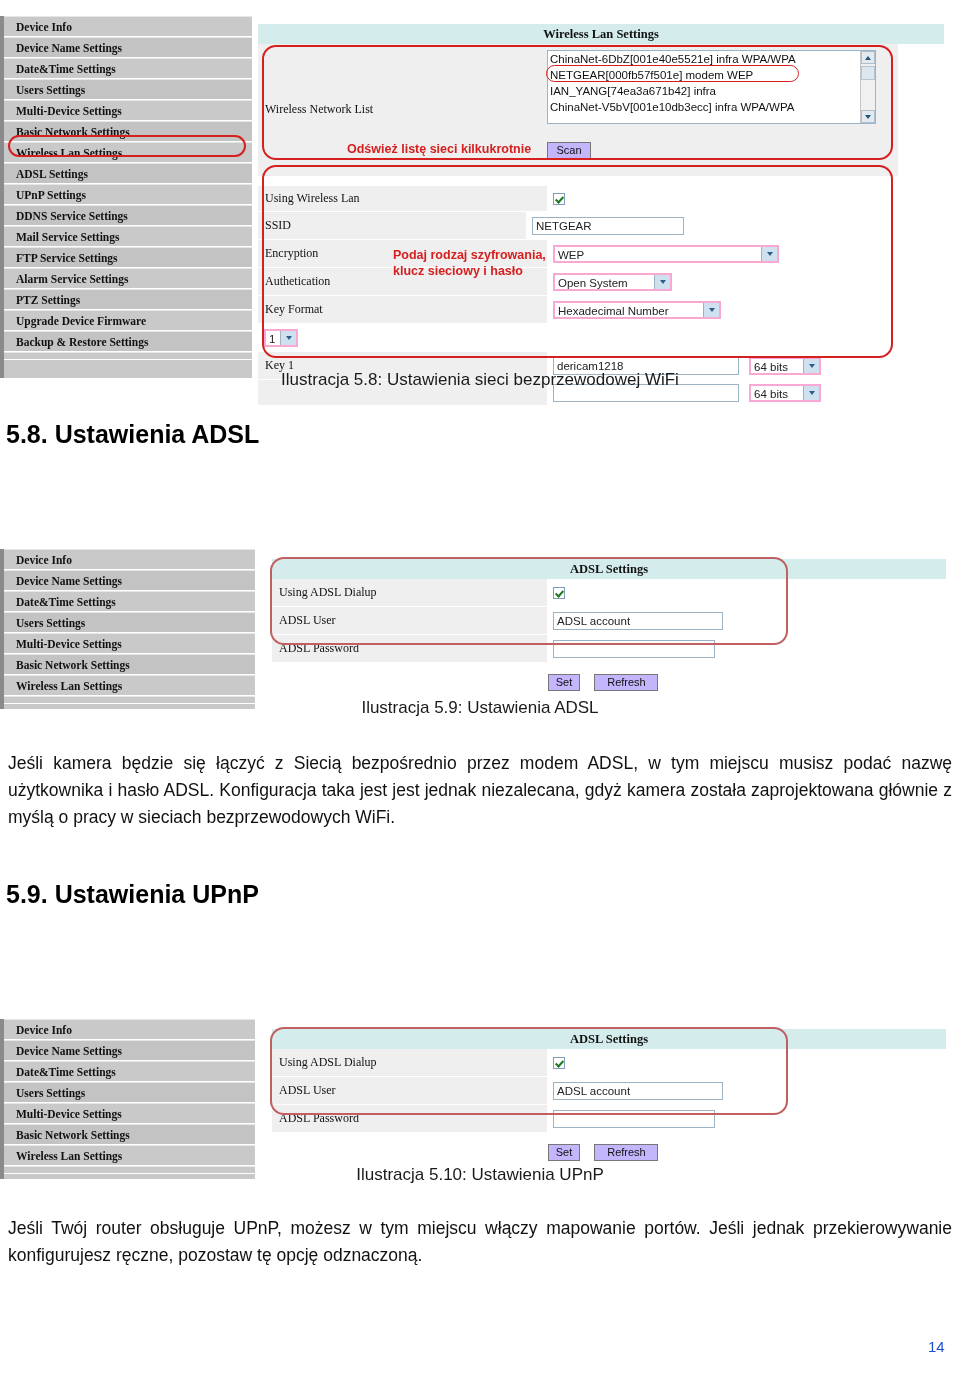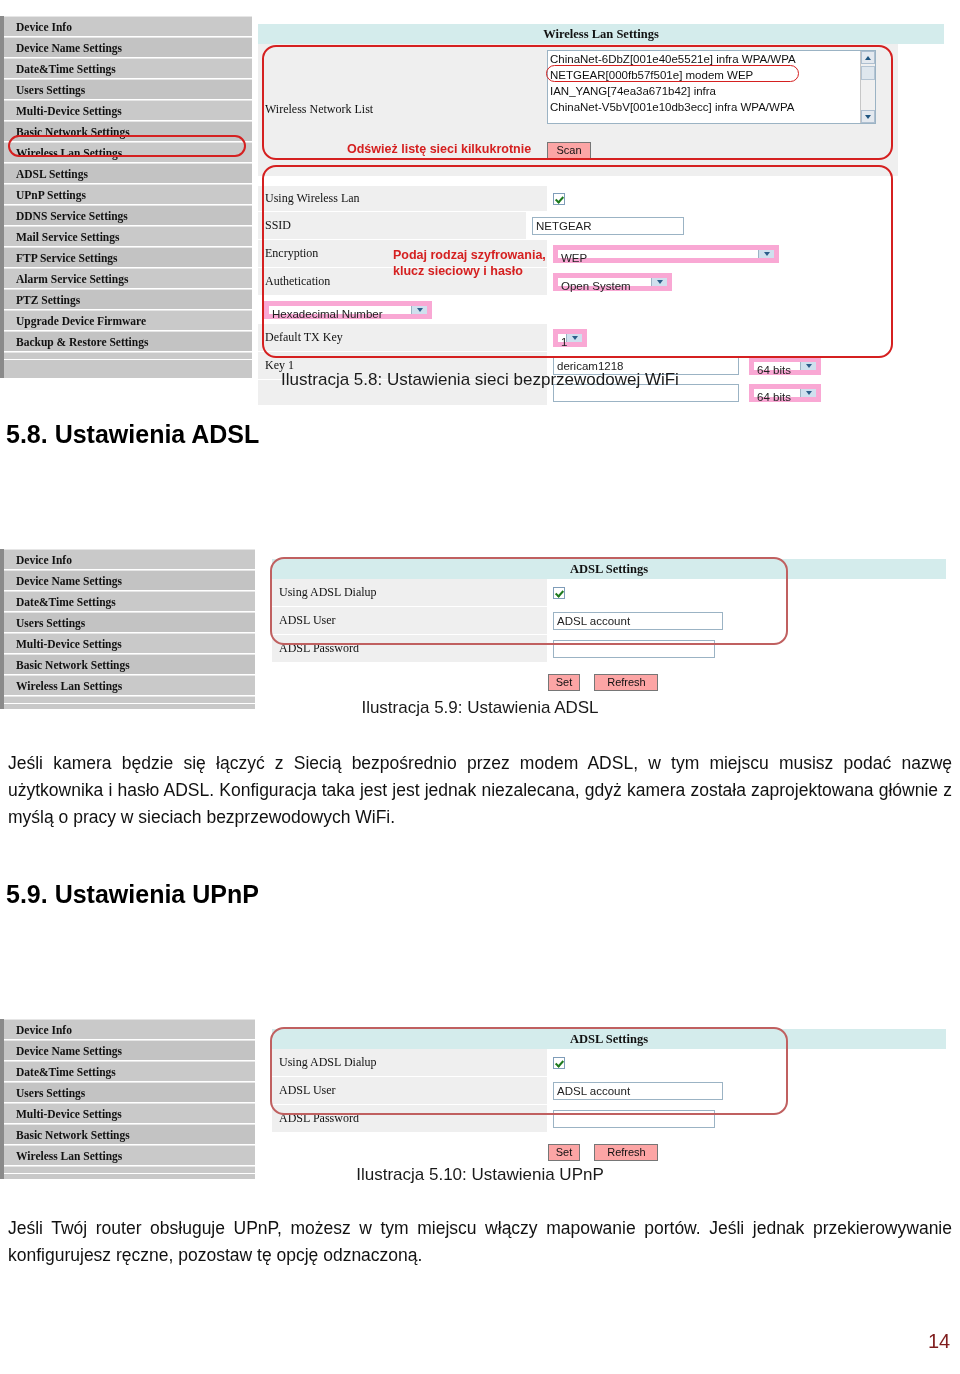--- a/index.html
+++ b/index.html
@@ -99,21 +99,21 @@
     color: #222;
     line-height: 16px;
     height: 18px;
     padding: 0 3px;
     box-sizing: border-box;
     display: inline-block;
     overflow: hidden;
     white-space: nowrap;
   }
   .sel {
-    border: 5px solid #f9a8d4;
+    border: 2px solid #f9a8d4;
     background: #fff;
     font-family: "Liberation Sans", sans-serif;
     font-size: 11.5px;
     color: #222;
     height: 18px;
     line-height: 16px;
     padding: 0 4px 0 3px;
     box-sizing: border-box;
     display: inline-block;
     position: relative;
@@ -150,21 +150,21 @@
     content: "";
     position: absolute;
     left: 3px; top: 1px;
     width: 3px; height: 6px;
     border: solid #1e7a1e;
     border-width: 0 2px 2px 0;
     transform: rotate(42deg);
   }
   .btn {
     border: 1px solid #767676;
-    background: #fca5a5;
+    background: #c4b5fd;
     font-family: "Liberation Sans", sans-serif;
     font-size: 11px;
     color: #111;
     line-height: 15px;
     height: 17px;
     padding: 0 5px;
     display: inline-block;
     box-sizing: border-box;
     white-space: nowrap;
   }
@@ -263,22 +263,23 @@
     position: absolute;
     font-family: "Liberation Sans", sans-serif;
     font-size: 17.5px;
     line-height: 27px;
     color: #111;
     text-align: justify;
   }
   .pagenum {
     position: absolute;
     font-family: "Liberation Sans", sans-serif;
-    font-size: 20px;
-    color: #7f1d1d;
+    font-size: 15px;
+    color: #1d4ed8;
+    margin-top: 8px;
   }
 </style>
 </head>
 <body>
 
 <div class="shot" id="shot-wifi" style="left:0px; top:0px; width:955px; height:362px;">
 
   <div class="sidebar" style="width:252px; height:362px;">
     <div class="side-item"><span>Device Info</span></div>
     <div class="side-item alt"><span>Device Name Settings</span></div>
@@ -353,27 +354,27 @@
       </div>
 
       <div class="prow" style="height:28px;">
         <div class="lbl" style="width:289px;">Authetication</div>
         <div class="ctl">
             <span class="sel" style="width:119px;"><span>Open System</span><span class="arw"></span></span>
           </div>
       </div>
 
       <div class="prow" style="height:28px;">
+        <div class="lbl" style="width:289px;">Key Format</div>
         <div class="ctl">
             <span class="sel" style="width:168px;"><span>Hexadecimal Number</span><span class="arw"></span></span>
           </div>
       </div>
 
       <div class="prow" style="height:28px;">
-        <div class="lbl" style="width:289px;">Default TX Key</div>
         <div class="ctl">
             <span class="sel" style="width:34px;"><span>1</span><span class="arw"></span></span>
           </div>
       </div>
 
       <div class="prow" style="height:28px;">
         <div class="lbl" style="width:289px;">Key 1</div>
         <div class="ctl">
           <span class="txtbox" style="width:186px;">dericam1218</span>
           <span class="sel" style="width:72px; margin-left:10px;"><span>64 bits</span><span class="arw"></span></span>

